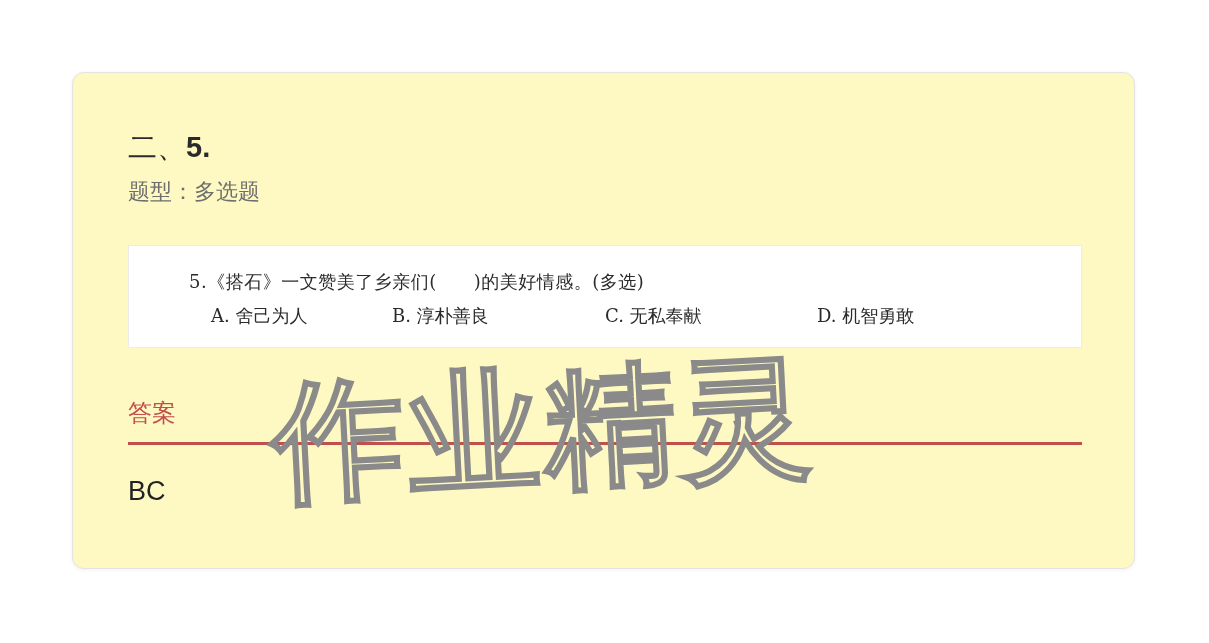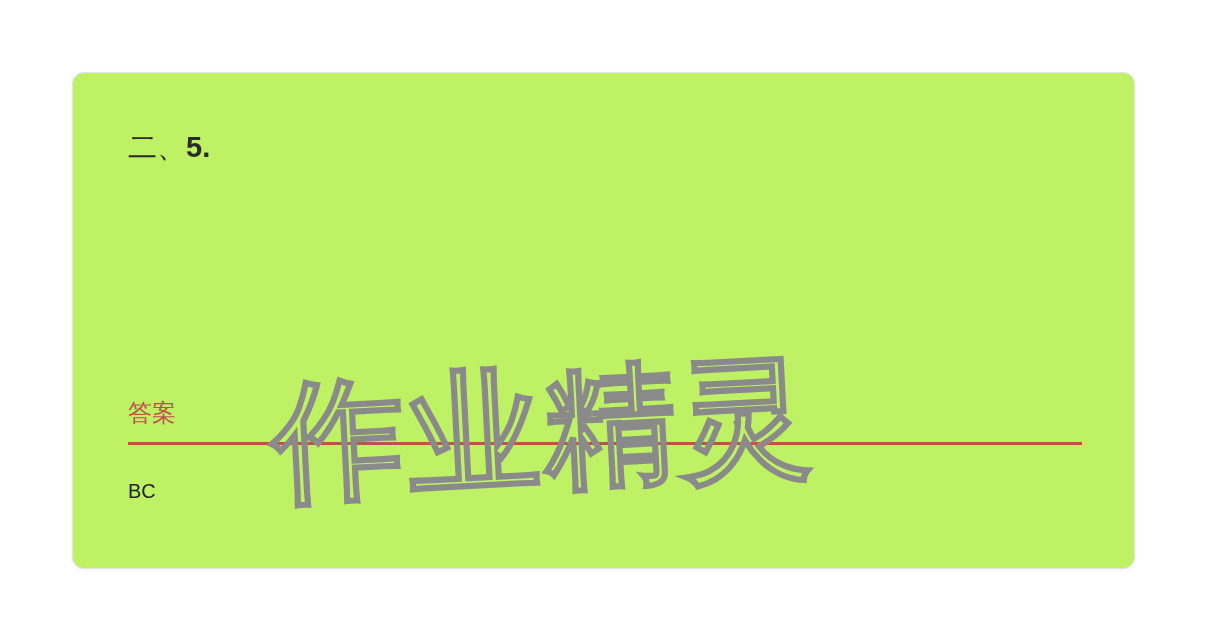--- a/index.html
+++ b/index.html
@@ -13,21 +13,21 @@
     }
     .card {
       position: absolute;
       left: 72px;
       top: 72px;
       width: 1063px;
       height: 497px;
       box-sizing: border-box;
       border: 1px solid #e3e3e3;
       border-radius: 12px;
-      background: #bef264;
+      background: #fef9c3;
       box-shadow: 0 1px 4px rgba(0,0,0,0.06);
     }
     .q-title {
       position: absolute;
       left: 55px;
       top: 56px;
       font-size: 29px;
       font-weight: bold;
       color: #2a2a2a;
       line-height: 36px;
@@ -87,21 +87,21 @@
       left: 55px;
       top: 369px;
       width: 954px;
       height: 3px;
       background: #c0504d;
     }
     .answer-value {
       position: absolute;
       left: 55px;
       top: 402px;
-      font-size: 20px;
+      font-size: 27px;
       color: #222222;
       line-height: 32px;
     }
     .watermark {
       position: absolute;
       left: 272px;
       top: 368px;
       font-size: 132px;
       font-weight: bold;
       letter-spacing: 4px;
@@ -115,20 +115,30 @@
       font-family: "DejaVu Sans", sans-serif;
     }
   </style>
 </head>
 <body>
 
 <div class="card">
   <div class="q-title">
     <span class="cn">二、</span><span>5.</span>
   </div>
+  <div class="q-type">
+    <span>题型：</span><span>多选题</span>
+  </div>
 
+  <div class="question-box">
+    <div class="stem">5.《搭石》一文赞美了乡亲们(　　)的美好情感。(多选)</div>
+    <div class="opt opt-a">A. 舍己为人</div>
+    <div class="opt opt-b">B. 淳朴善良</div>
+    <div class="opt opt-c">C. 无私奉献</div>
+    <div class="opt opt-d">D. 机智勇敢</div>
+  </div>
 
   <div class="answer-heading">答案</div>
   <div class="answer-rule"></div>
   <div class="answer-value">BC</div>
 </div>
 
 <div class="watermark">作业精灵</div>
 
 </body></html>

